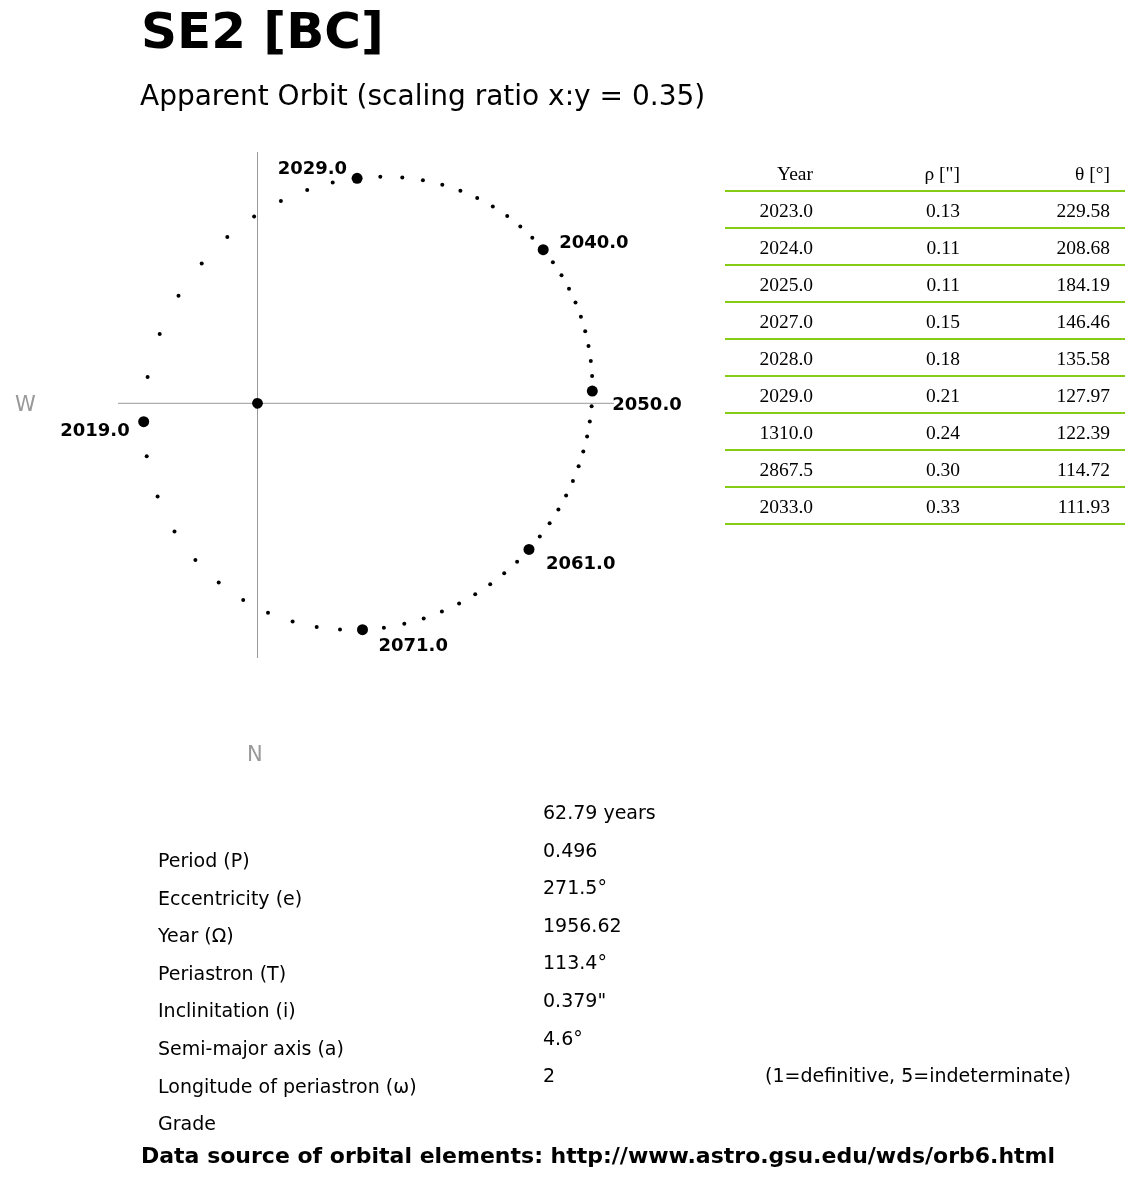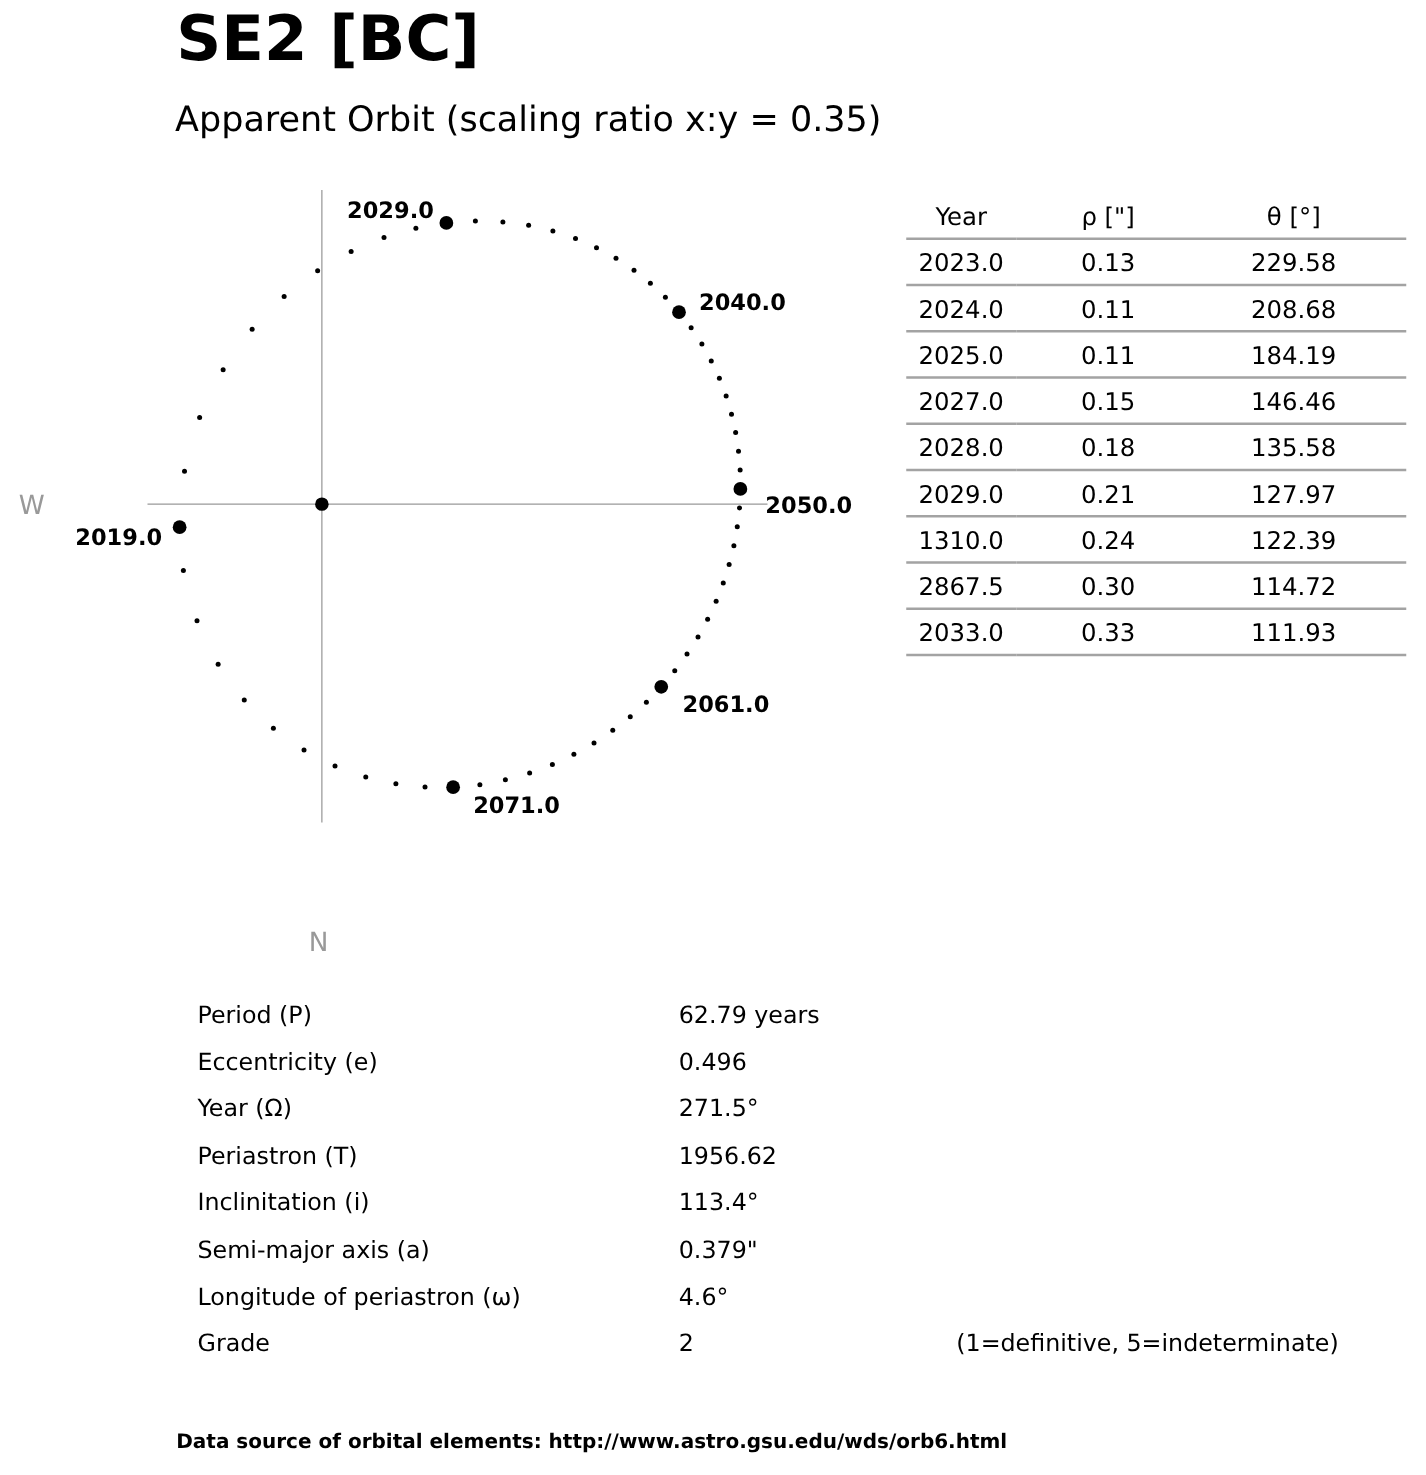--- a/index.html
+++ b/index.html
@@ -26,42 +26,43 @@
     position: absolute; left: 0; top: 140px;
   }
   .eph {
     position: absolute; left: 725px; top: 158px;
     width: 400px;
     border-collapse: collapse;
     table-layout: fixed;
     font-size: 19.5px;
   }
   .eph th, .eph td {
-    text-align: center;
+    text-align: right;
     font-weight: normal;
-    border-bottom: 2px solid #a3a3a3;
+    border-bottom: 2px solid #84cc16;
     padding: 0 0 5px 0;
     vertical-align: bottom;
     white-space: nowrap;
+    font-family: Liberation Serif, serif;
   }
   .eph th { height: 27px; }
   .eph td { height: 30px; }
   .eph th:last-child, .eph td:last-child { padding-right: 15px; }
   .elements {
     position: absolute; left: 158px; top: 800px;
     font-size: 19px;
     width: 960px;
   }
   .el-row { position: relative; height: 37.6px; line-height: 24px; }
-  .el-label { position: absolute; left: 0; white-space: nowrap; }
+  .el-label { position: absolute; left: 0; white-space: nowrap; margin-top: 48px; }
   .el-value { position: absolute; left: 385px; white-space: nowrap; }
   .el-note  { position: absolute; left: 607px; white-space: nowrap; }
   .footer {
     position: absolute; left: 141px; top: 1143px;
-    font-size: 16px; font-weight: bold;
+    font-size: 22px; font-weight: bold;
     white-space: nowrap;
   }
 </style>
 </head>
 <body>
 
 <div>
 
   <h1 class="title">SE2 [BC]</h1>
   <div class="subtitle">Apparent Orbit (scaling ratio x:y = 0.35)</div>

